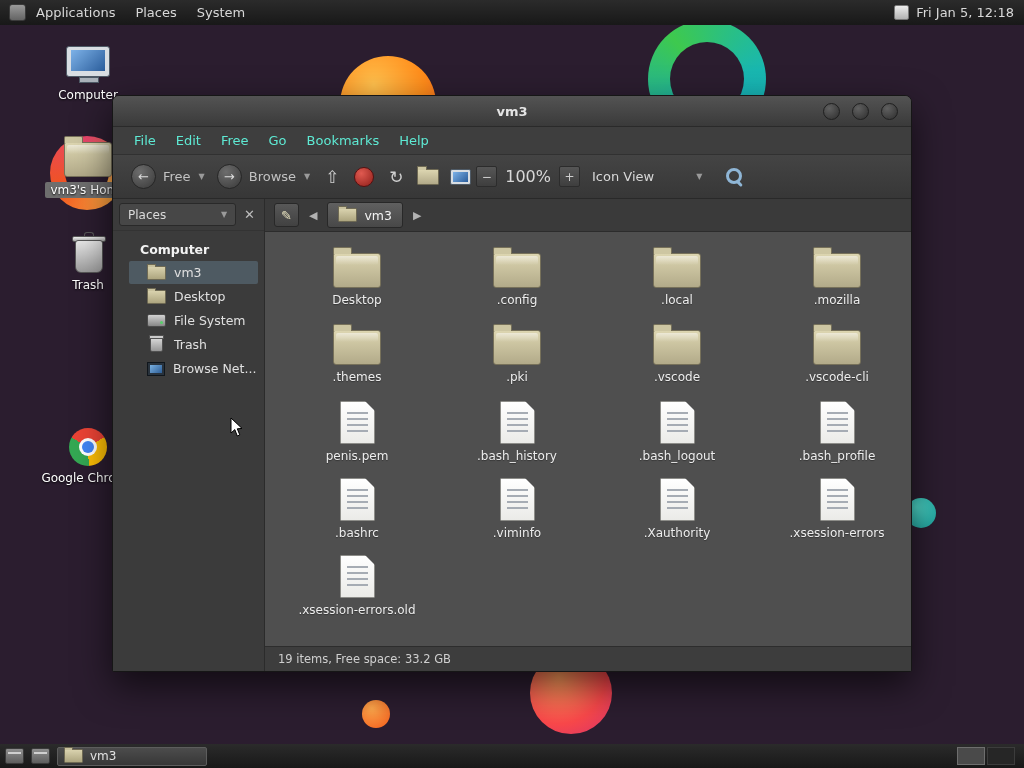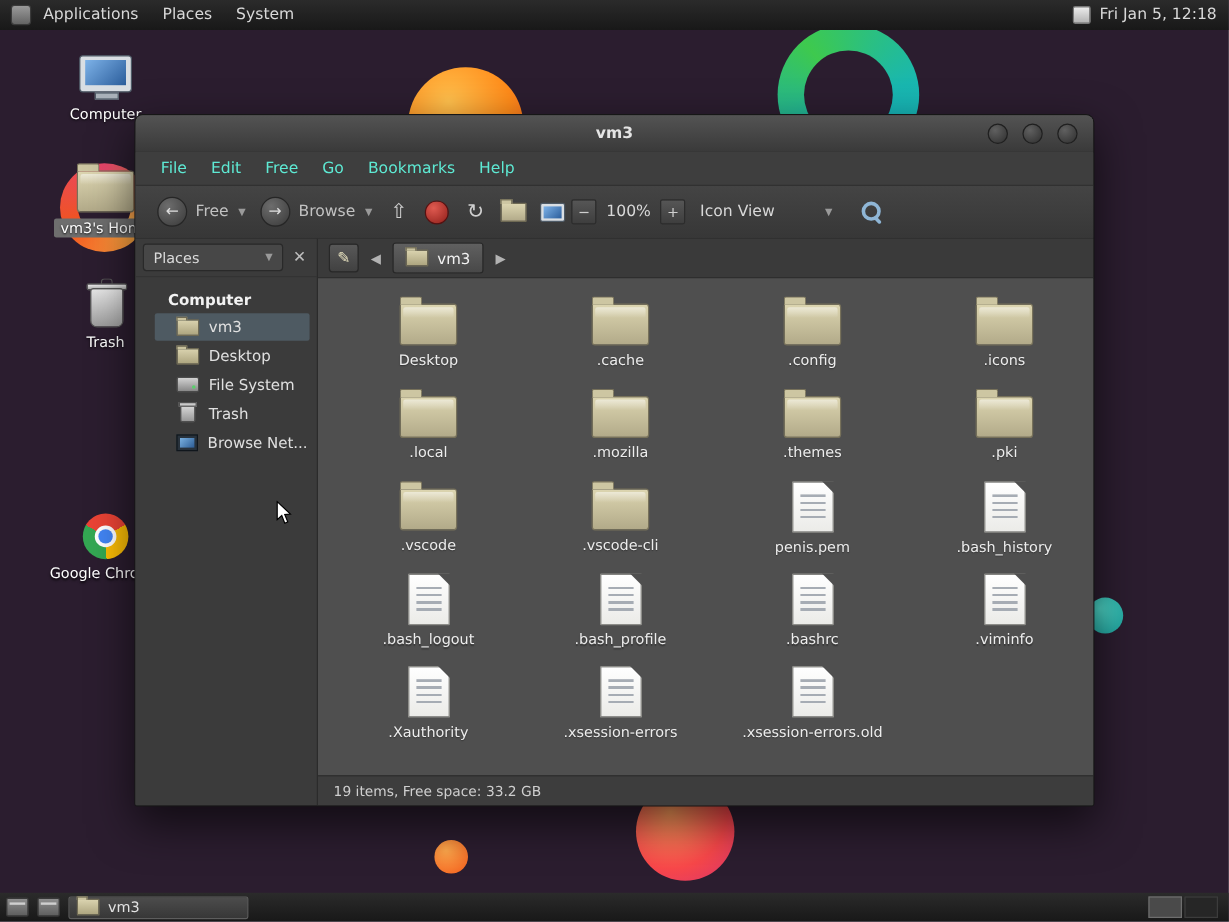--- a/index.html
+++ b/index.html
@@ -82,21 +82,21 @@
   .nav-lbl{color:#c2c2c2;}
   .drop-caret{font-size:8px;color:#9a9a9a;margin-left:1px;}
   .tool-ico{width:32px;height:30px;display:flex;align-items:center;justify-content:center;font-size:17px;color:#cfcfcf;}
   .stop-circle{width:18px;height:18px;border-radius:50%;background:radial-gradient(circle at 35% 30%,#e05a50,#8f1f1a);border:1px solid #551111;}
   .folder-m{width:20px;height:14px;position:relative;background:linear-gradient(#dcd5b0,#b2aa89);border:1px solid #6f6a54;border-radius:1px;}
   .folder-m::before{content:"";position:absolute;top:-4px;left:-1px;width:8px;height:3px;background:#cdc6a2;border:1px solid #6f6a54;border-bottom:none;}
   .comp-m{width:19px;height:14px;background:#d9dee3;border:1px solid #4e5a66;border-radius:2px;position:relative;}
   .comp-m::after{content:"";position:absolute;inset:2px;background:linear-gradient(135deg,#7db2e8,#2b5d9b);}
   .zoom-sq{width:19px;height:19px;border:1px solid #2c2c2c;border-radius:2px;background:linear-gradient(#565656,#3e3e3e);
     color:#cfcfcf;font-size:12px;display:flex;align-items:center;justify-content:center;}
-  .zoom-label{font-size:13px;color:#d8d8d8;padding:0 8px;}
+  .zoom-label{font-size:16px;color:#d8d8d8;padding:0 8px;}
   .view-combo{display:flex;align-items:center;font-size:13px;color:#d8d8d8;padding:4px 6px;margin-left:6px;}
   .view-combo .drop-caret{margin-left:42px;}
   .search-ico{position:relative;width:21px;height:21px;margin-left:16px;}
   .search-ico::before{content:"";position:absolute;left:2px;top:2px;width:10px;height:10px;border:3px solid #8fb6d6;border-radius:50%;}
   .search-ico::after{content:"";position:absolute;left:14px;top:14px;width:7px;height:3px;background:#8fb6d6;border-radius:2px;transform:rotate(45deg);transform-origin:0 0;}
 
   .win-body{flex:1;display:flex;min-height:0;}
   .sidebar{width:152px;flex:0 0 152px;background:#3b3b3b;border-right:1px solid #2b2b2b;display:flex;flex-direction:column;box-sizing:border-box;}
   .side-head{display:flex;align-items:center;height:31px;padding:0 6px;gap:5px;border-bottom:1px solid #333;}
   .places-combo{flex:1;display:flex;align-items:center;justify-content:space-between;background:#474747;border:1px solid #292929;
@@ -267,29 +267,21 @@
           <div class="loc-arrow">▶</div>
         </div>
 
         <div class="filegrid">
           <div class="cell">
               <div class="folder-l"></div>
               <div class="cell-label">Desktop</div>
             </div>
           <div class="cell">
               <div class="folder-l"></div>
-              <div class="cell-label">.cache</div>
-            </div>
-          <div class="cell">
-              <div class="folder-l"></div>
               <div class="cell-label">.config</div>
-            </div>
-          <div class="cell">
-              <div class="folder-l"></div>
-              <div class="cell-label">.icons</div>
             </div>
           <div class="cell">
               <div class="folder-l"></div>
               <div class="cell-label">.local</div>
             </div>
           <div class="cell">
               <div class="folder-l"></div>
               <div class="cell-label">.mozilla</div>
             </div>
           <div class="cell">

